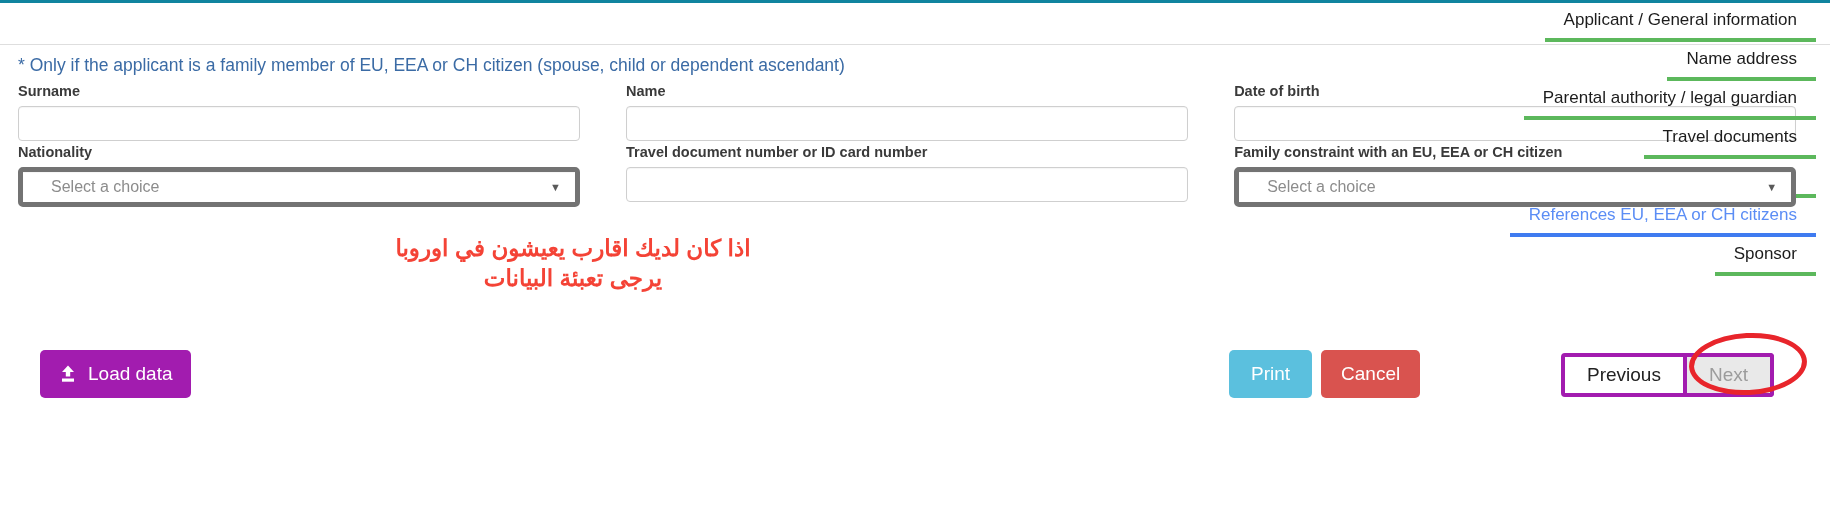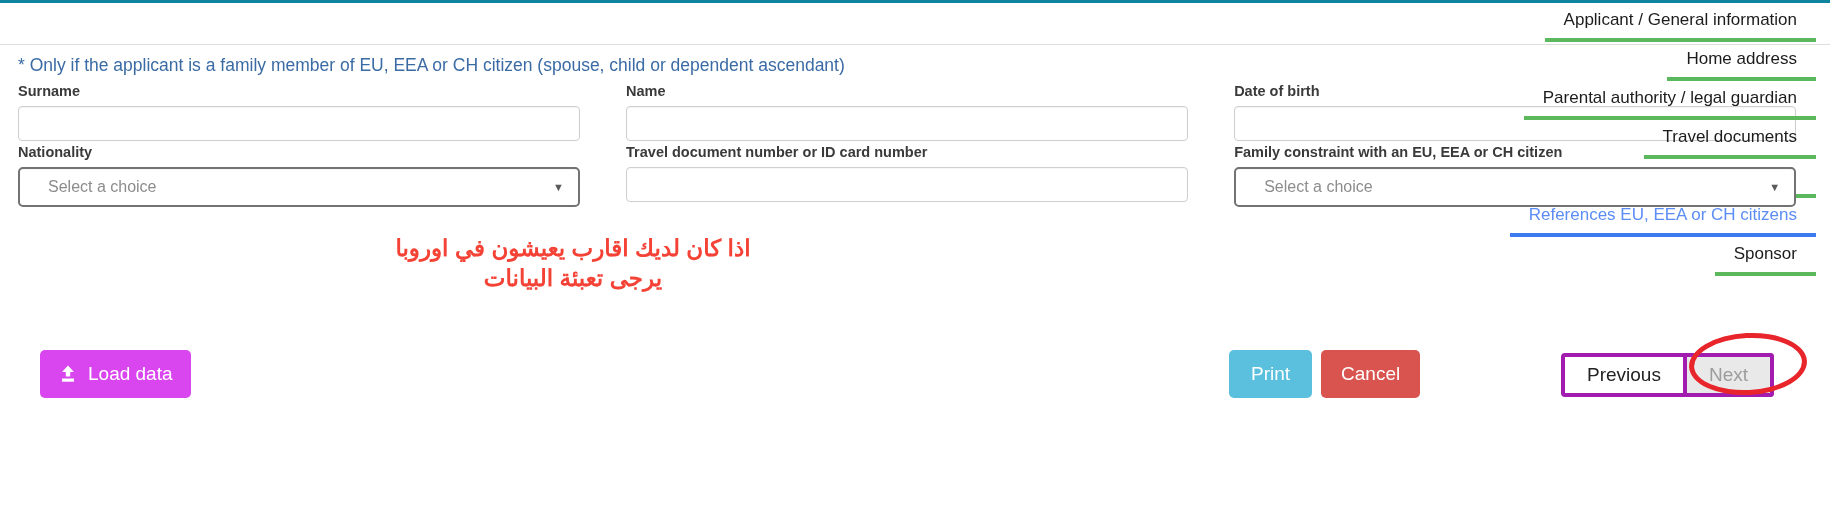--- a/index.html
+++ b/index.html
@@ -106,21 +106,21 @@
     color: #444;
     outline: none;
     box-shadow: inset 0 1px 1px rgba(0,0,0,.045);
   }
   .col-3 .text-input { width: 562px; }
 
   .select-box {
     position: relative;
     width: 562px;
     height: 40px;
-    border: 2px solid #737373;
+    border: 5px solid #737373;
     border-radius: 5px;
     background: #ffffff;
     display: flex;
     align-items: center;
     cursor: pointer;
     box-shadow: inset 0 1px 1px rgba(0,0,0,.04);
   }
   .select-value {
     padding-left: 28px;
     font-size: 16px;
@@ -169,21 +169,21 @@
     color: #ffffff;
     cursor: pointer;
     height: 48px;
     padding: 0 18px;
   }
   .btn .bi {
     display: inline-block;
     margin-right: 10px;
     line-height: 0;
   }
-  .btn-blue { background: #d946ef; }
+  .btn-blue { background: #a21caf; }
   .btn-print { background: #5bc0de; padding: 0 22px; text-align: center; }
   .btn-cancel { background: #d9534f; padding: 0 20px; }
 
   .left-btns {
     position: absolute;
     left: 40px;
     top: 0;
     display: flex;
     gap: 11px;
   }
@@ -237,21 +237,21 @@
 </head>
 <body>
 
 <div class="top-rule"></div>
 
 <div class="tabbar">
   <div class="tab">
     <span>Applicant / General information</span>
   </div>
   <div class="tab">
-    <span>Home address</span>
+    <span>Name address</span>
   </div>
   <div class="tab">
     <span>Parental authority / legal guardian</span>
   </div>
   <div class="tab">
     <span>Travel documents</span>
   </div>
   <div class="tab">
     <span>Travel information</span>
   </div>

